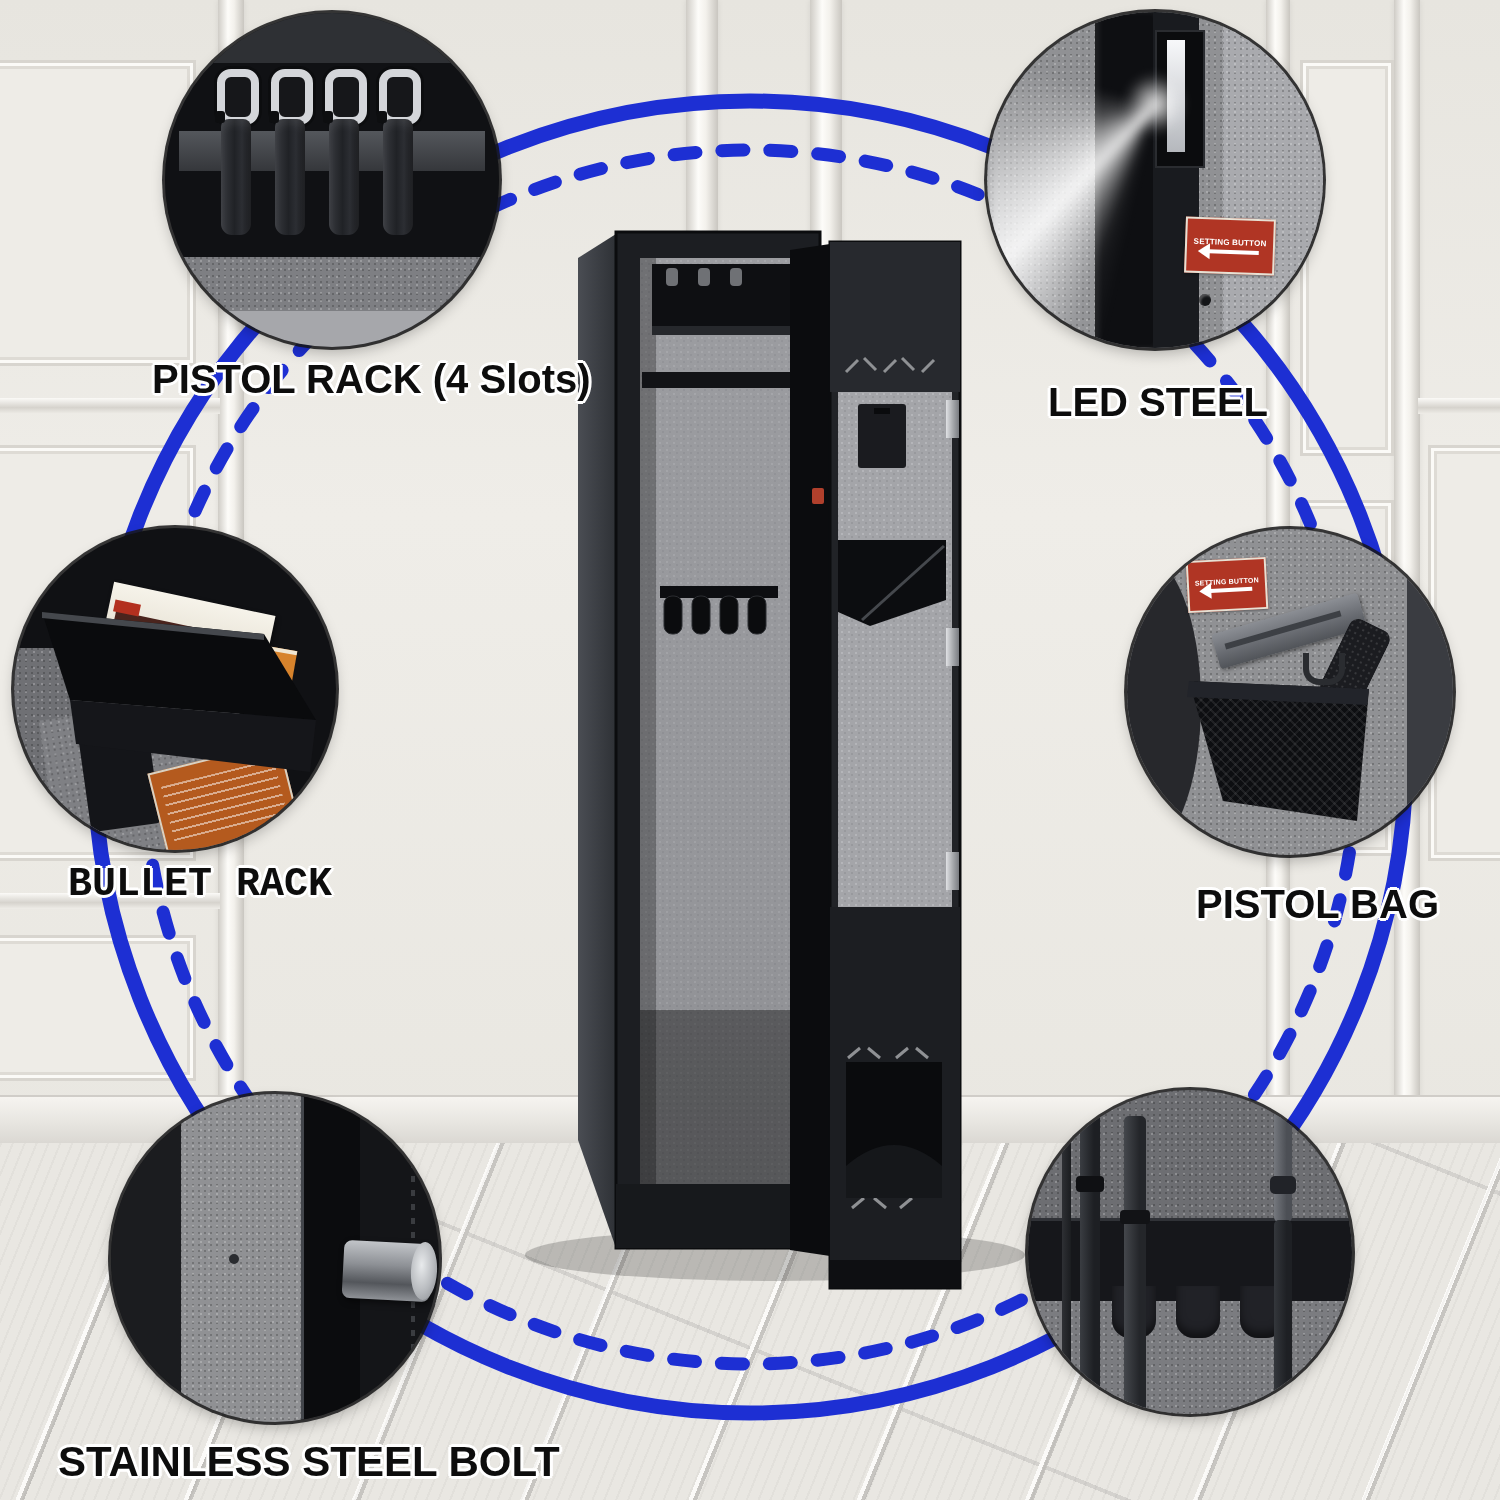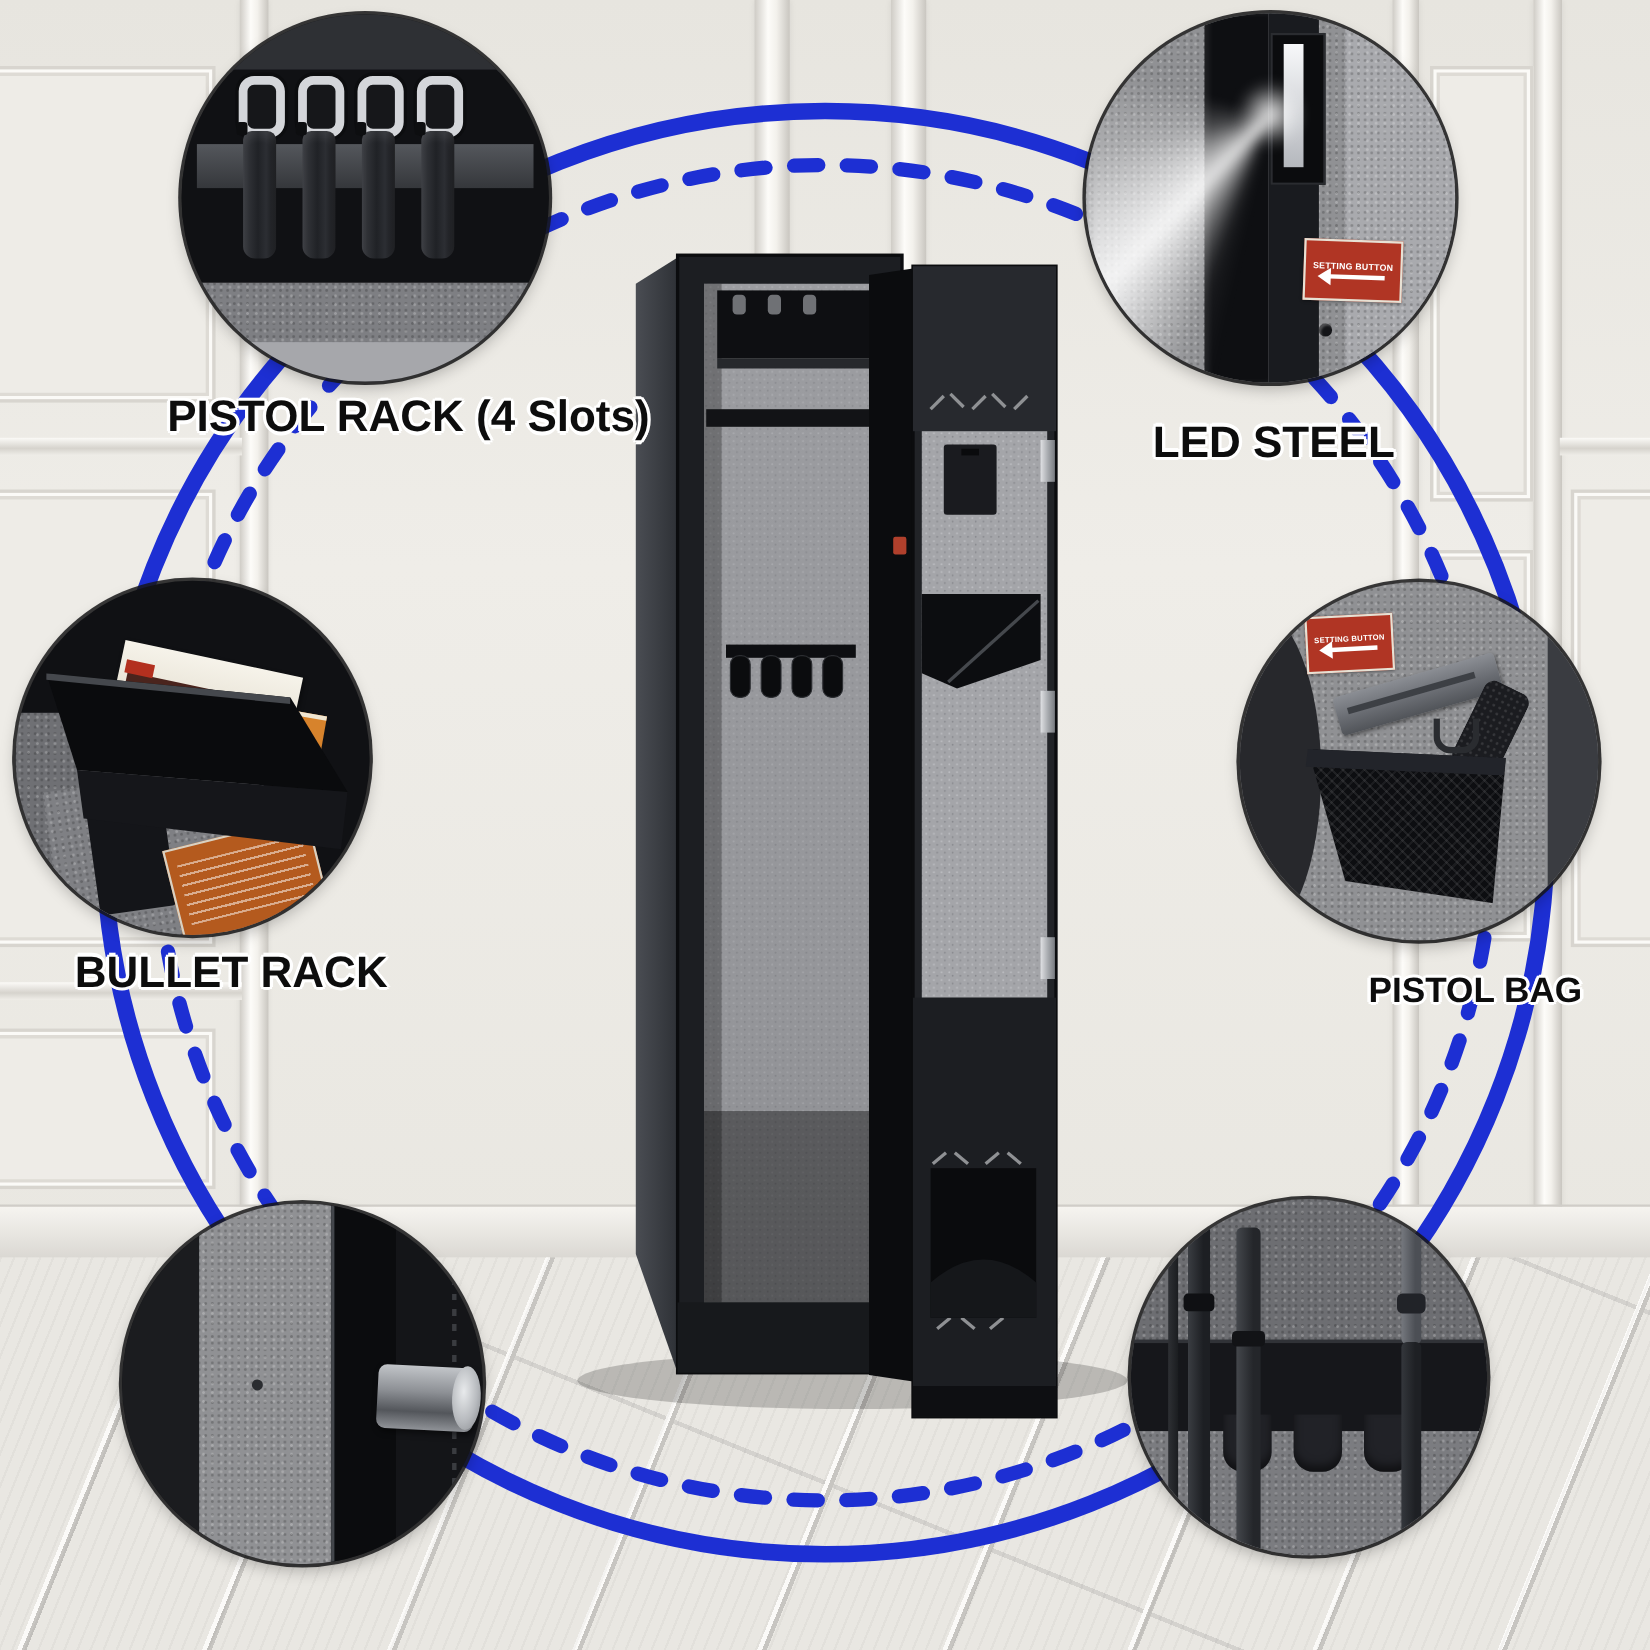--- a/index.html
+++ b/index.html
@@ -297,16 +297,17 @@
     <div class="barrel" style="left:48px;top:86px;width:28px;height:16px;background:#0f1013;border-radius:4px;"></div>
     <div class="barrel" style="left:96px;top:26px;width:22px;height:298px;background:linear-gradient(90deg,#44474c,#24262a 70%);"></div>
     <div class="barrel" style="left:92px;top:120px;width:30px;height:14px;background:#121316;border-radius:4px;"></div>
     <div class="barrel" style="left:246px;top:0;width:18px;height:132px;background:linear-gradient(90deg,#75787e,#4c4f55 70%);"></div>
     <div class="barrel" style="left:246px;top:130px;width:18px;height:180px;background:linear-gradient(90deg,#34373c,#1e2024 70%);"></div>
     <div class="barrel" style="left:242px;top:86px;width:26px;height:18px;background:#212328;border-radius:5px;"></div>
   </div>
 
   <div class="lbl" style="left:152px;top:357px;font-size:40px;">PISTOL RACK (4 Slots)</div>
   <div class="lbl" style="left:1048px;top:380px;font-size:40px;">LED STEEL</div>
-  <div class="lbl" style="left:68px;top:862px;font-size:40px;">BULLET RACK</div>
-  <div class="lbl" style="left:1244px;top:882px;font-size:32px;">PISTOL BAG</div>
+  <div class="lbl" style="left:68px;top:862px;font-size:40px;font-family:Liberation Mono, monospace;">BULLET RACK</div>
+  <div class="lbl" style="left:1196px;top:882px;font-size:40px;">PISTOL BAG</div>
+  <div class="lbl" style="left:58px;top:1438px;font-size:42px;">STAINLESS STEEL BOLT</div>
 
 </div>
 
 </body></html>

